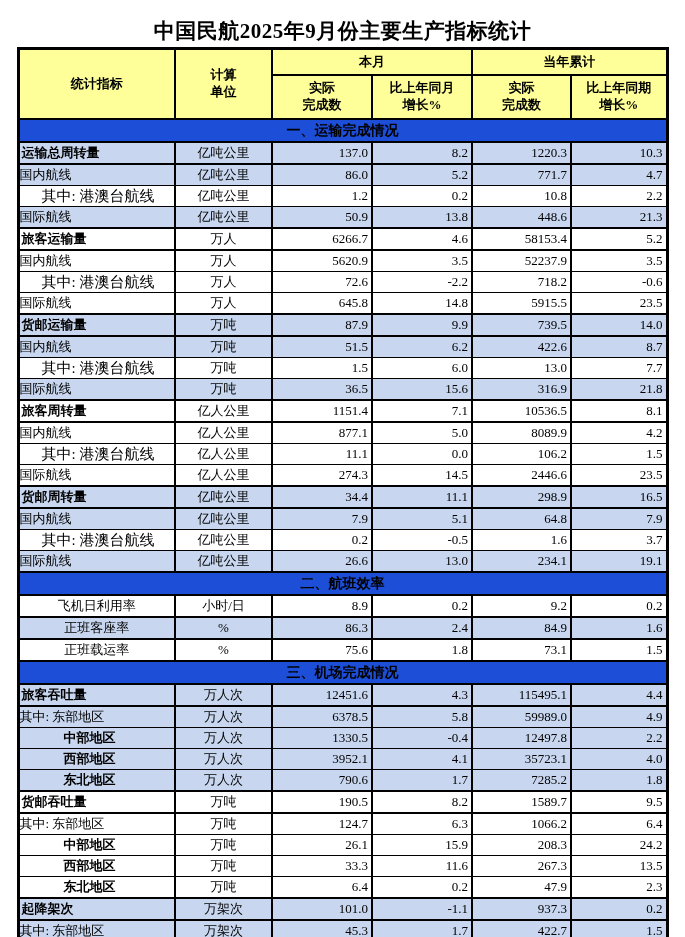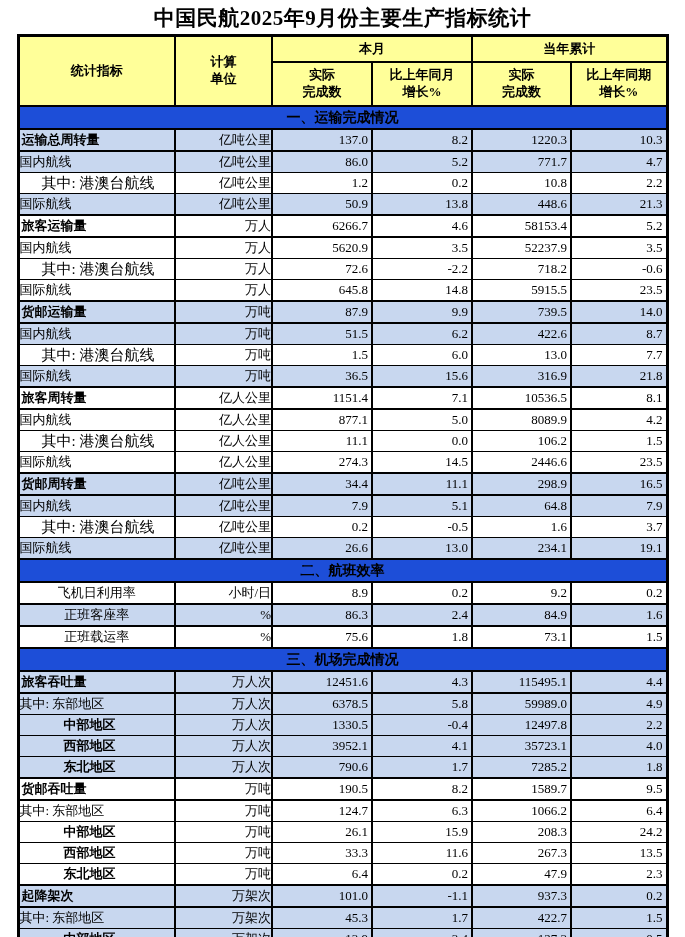--- a/index.html
+++ b/index.html
@@ -9,21 +9,21 @@
     --border:#000000;
   }
   html,body{margin:0;padding:0;}
   body{
     width:685px;height:937px;background:#fff;overflow:hidden;
     font-family:"Liberation Serif","DejaVu Serif",serif;
     color:#000;
   }
   .page-title{
     text-align:center;font-size:21px;font-weight:bold;
-    margin:5px 0 3px 0;line-height:26px;letter-spacing:0.5px;
+    margin:18px 0 3px 0;line-height:26px;letter-spacing:0.5px;
   }
   table.stats{
     border-collapse:collapse;table-layout:fixed;
     width:649px;margin:0 auto;
     border:3px solid var(--border);
   }
   col.c-ind{width:157px;}
   col.c-unit{width:97px;}
   col.c-v1{width:100px;}
   col.c-v2{width:100px;}
@@ -58,21 +58,21 @@
     border-top:2px solid var(--border);
     border-bottom:2px solid var(--border);
   }
   tr.bg-blue td{background:var(--row-blue);}
   tr.bg-white td{background:var(--row-white);}
   td.lbl{text-align:left;}
   tr.r-group td.lbl{font-weight:bold;padding-left:2px;}
   tr.r-tiny td.lbl{font-size:15px;padding-left:22px;}
   tr.r-ind2 td.lbl{padding-left:44px;font-weight:bold;}
   tr.r-centerbold td.lbl{text-align:center;font-weight:normal;padding-left:0;}
-  td.unit{text-align:right;}
+  td.unit{text-align:center;}
   td.num{text-align:right;padding-right:3px;}
 </style>
 </head>
 <body>
 
 <div class="page-title">中国民航2025年9月份主要生产指标统计</div>
 
 <table class="stats">
   <colgroup>
     <col class="c-ind">

